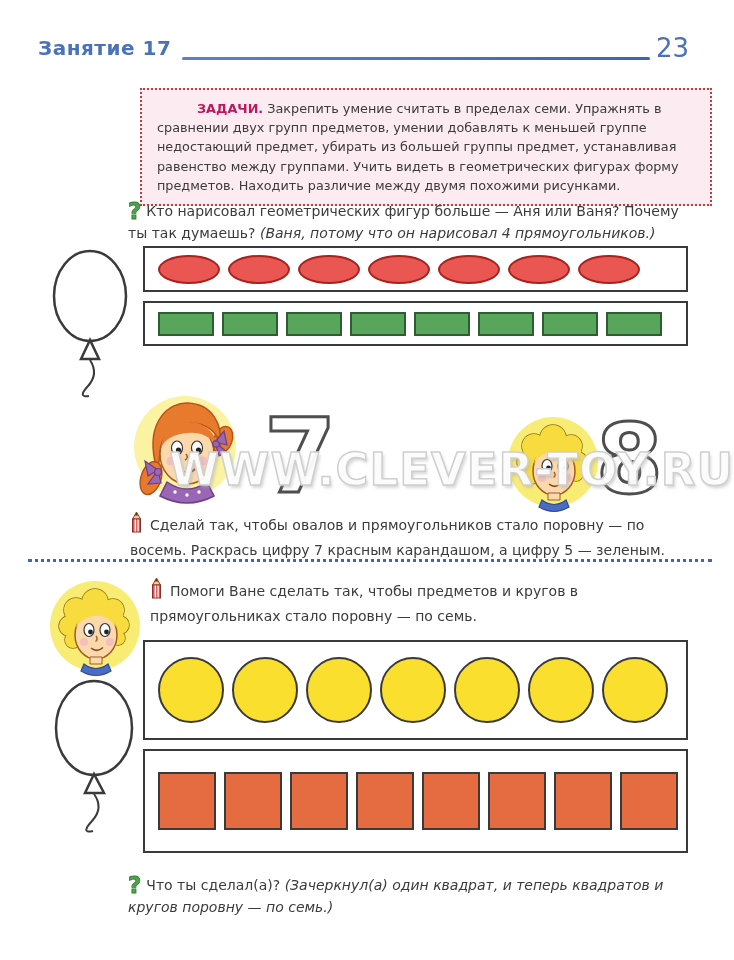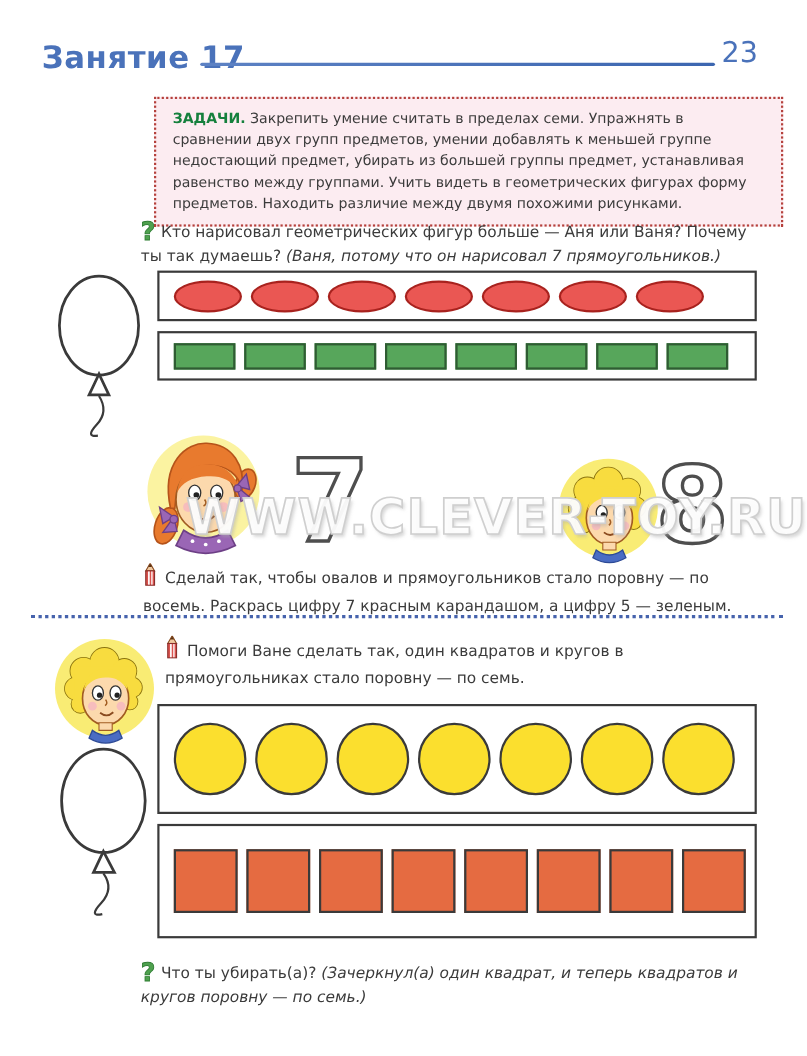--- a/index.html
+++ b/index.html
@@ -6,39 +6,39 @@
   html,body { background:#e9e9e9; }
   body { font-family:"DejaVu Sans","Liberation Sans",sans-serif; }
   .page {
     position:relative; width:734px; height:960px; margin:0 auto;
     background:#ffffff; overflow:hidden;
   }
 
   
   .lesson-title {
     position:absolute; left:38px; top:36px;
-    font-size:28px; font-weight:bold; color:#4a72ba; letter-spacing:0.5px;
+    font-size:20px; font-weight:bold; color:#4a72ba; letter-spacing:0.5px;
   }
   .header-rule {
     position:absolute; left:182px; top:57px; width:468px; height:3px;
     background:linear-gradient(90deg,#5d82c4,#3c66b0); border-radius:2px;
   }
   .page-number {
     position:absolute; left:656px; top:33px;
     font-size:26px; color:#4a72ba;
   }
 
   
   .objectives-box {
     position:absolute; left:140px; top:88px; width:572px; min-height:97px;
     background:#fcecf1; border:2px dotted #b5413c;
     padding:9px 13px 9px 15px;
     font-size:12.8px; line-height:1.5; color:#3b3b3b;
   }
-  .objectives-label { color:#15803d; font-weight:bold; }
+  .objectives-label { color:#be185d; font-weight:bold;margin-left:40px; }
 
   
   .qa-block { position:absolute; color:#3b3b3b; font-size:14px; line-height:1.5; }
   .q-icon {
     color:#4fa14f; font-weight:900; font-size:23px; line-height:1;
     display:inline-block; vertical-align:-3px; margin-right:5px;
     -webkit-text-stroke:0.8px #2e7d32;
   }
   .answer { font-style:italic; }
   .pencil-icon { display:inline-block; vertical-align:-4px; margin-right:7px; }
@@ -85,21 +85,21 @@
 
   <div class="lesson-title">Занятие 17</div>
   <div class="header-rule"></div>
   <div class="page-number">23</div>
 
   <div class="objectives-box">
     <span class="objectives-label">ЗАДАЧИ.</span><span> Закрепить умение считать в пределах семи. Упражнять в сравнении двух групп предметов, умении добавлять к меньшей группе недостающий предмет, убирать из большей группы предмет, устанавливая равенство между группами. Учить видеть в геометрических фигурах форму предметов. Находить различие между двумя похожими рисунками.</span>
   </div>
 
   <div class="qa-block" style="left:128px; top:200px; width:568px;">
-    <span class="q-icon">?</span><span>Кто нарисовал геометрических фигур больше — Аня или Ваня? Почему ты так думаешь? </span><span class="answer">(Ваня, потому что он нарисовал 7 прямоугольников.)</span>
+    <span class="q-icon">?</span><span>Кто нарисовал геометрических фигур больше — Аня или Ваня? Почему ты так думаешь? </span><span class="answer">(Ваня, потому что он нарисовал 4 прямоугольников.)</span>
   </div>
 
   <svg class="art" style="left:42px; top:248px;" width="96" height="150" viewBox="0 0 96 150">
     <ellipse cx="48" cy="48" rx="36" ry="45" fill="#fff" stroke="#3a3a3a" stroke-width="2.5"></ellipse>
     <polygon points="48,92 39,111 57,111" fill="#fff" stroke="#3a3a3a" stroke-width="2.5"></polygon>
     <path d="M48,112 q9,14 -2,26 q-11,12 1,10" fill="none" stroke="#3a3a3a" stroke-width="2"></path>
   </svg>
 
   <div class="figure-box" style="left:143px; top:246px; width:545px; height:46px;">
       <div class="shape shape-oval" style="background: rgb(234, 87, 83); border-color: rgb(168, 34, 30);"></div>
@@ -210,21 +210,21 @@
 
   <div class="qa-block" style="left:150px; top:578px; width:548px;">
     <span class="pencil-icon">
       <svg width="13" height="22" viewBox="0 0 13 22">
         <polygon points="6.5,0 10.5,7 2.5,7" fill="#f0c9a0" stroke="#8a4a1f" stroke-width="1"></polygon>
         <polygon points="6.5,0.5 8.2,3.4 4.8,3.4" fill="#5a3212"></polygon>
         <rect x="2.5" y="7" width="8" height="13" fill="#d9534f" stroke="#8a2f2b" stroke-width="1"></rect>
         <rect x="4.6" y="7.5" width="1.5" height="12" fill="#fff"></rect>
         <rect x="7.5" y="7.5" width="1.2" height="12" fill="#fff"></rect>
       </svg>
-    </span><span>Помоги Ване сделать так, один квадратов и кругов в прямоугольниках стало поровну — по семь.</span>
+    </span><span>Помоги Ване сделать так, чтобы предметов и кругов в прямоугольниках стало поровну — по семь.</span>
   </div>
 
   <svg class="art" style="left:48px; top:578px;" width="95" height="100" viewBox="0 0 95 100">
     <circle cx="47" cy="48" r="45" fill="#f9ec74"></circle>
     <g stroke="#8a720e" stroke-width="1.5" fill="#f8dc3f">
       <circle cx="28" cy="32" r="12"></circle>
         <circle cx="47" cy="24" r="13"></circle>
         <circle cx="65" cy="32" r="11"></circle>
       <circle cx="21" cy="48" r="10"></circle>
         <circle cx="72" cy="47" r="9"></circle>
@@ -276,16 +276,16 @@
       <div class="shape shape-square" style="background: rgb(229, 107, 65); border-color: rgb(58, 58, 58);"></div>
       <div class="shape shape-square" style="background: rgb(229, 107, 65); border-color: rgb(58, 58, 58);"></div>
       <div class="shape shape-square" style="background: rgb(229, 107, 65); border-color: rgb(58, 58, 58);"></div>
       <div class="shape shape-square" style="background: rgb(229, 107, 65); border-color: rgb(58, 58, 58);"></div>
       <div class="shape shape-square" style="background: rgb(229, 107, 65); border-color: rgb(58, 58, 58);"></div>
       <div class="shape shape-square" style="background: rgb(229, 107, 65); border-color: rgb(58, 58, 58);"></div>
       <div class="shape shape-square" style="background: rgb(229, 107, 65); border-color: rgb(58, 58, 58);"></div>
     </div>
 
   <div class="qa-block" style="left:128px; top:874px; width:574px;">
-    <span class="q-icon">?</span><span>Что ты убирать(а)? </span><span class="answer">(Зачеркнул(а) один квадрат, и теперь квадратов и кругов поровну — по семь.)</span>
+    <span class="q-icon">?</span><span>Что ты сделал(а)? </span><span class="answer">(Зачеркнул(а) один квадрат, и теперь квадратов и кругов поровну — по семь.)</span>
   </div>
 
 </div>
 
 </body></html>

